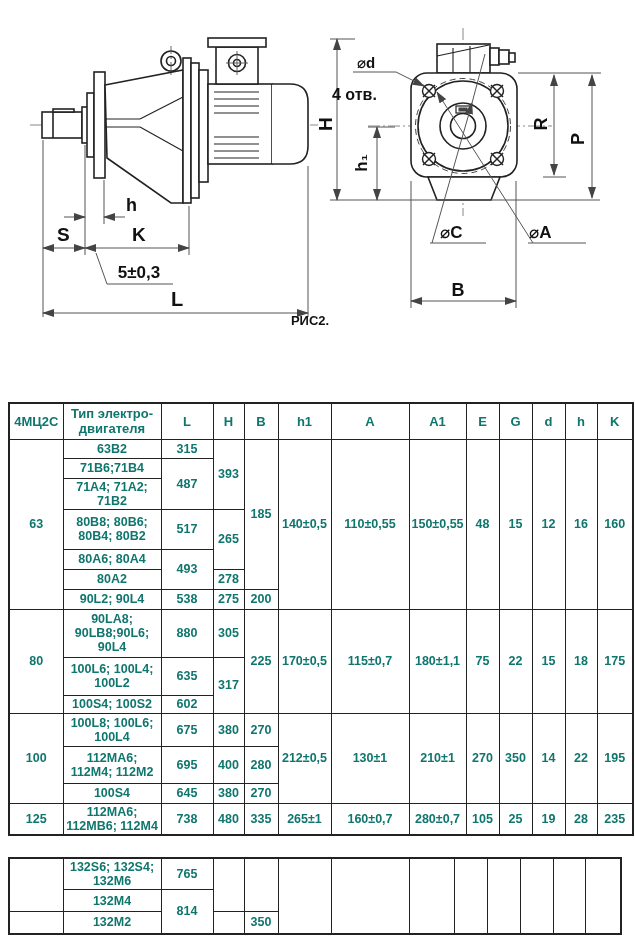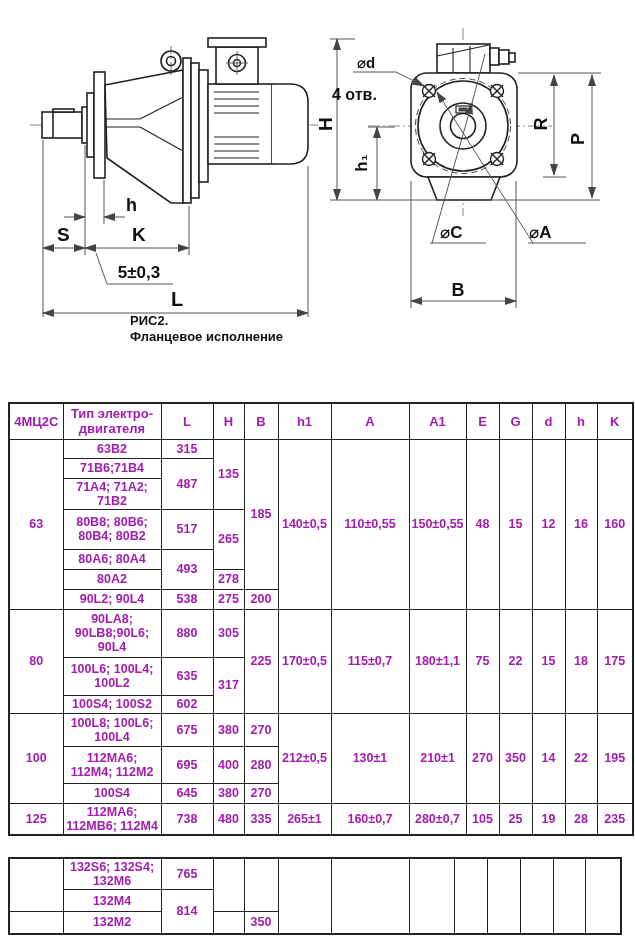--- a/index.html
+++ b/index.html
@@ -1,22 +1,22 @@
 <!DOCTYPE html>
 <html><head>
 <meta charset="utf-8">
 <style>
   html,body{margin:0;padding:0;background:#fff;}
   body{width:635px;height:945px;position:relative;overflow:hidden;
        font-family:"Liberation Sans","DejaVu Sans",sans-serif;}
   svg text{font-family:"Liberation Sans","DejaVu Sans",sans-serif;font-weight:bold;fill:#111;}
-  #caption{position:absolute;left:130px;top:313px;width:360px;text-align:left;
+  #caption{position:absolute;left:130px;top:313px;width:360px;text-align:center;
            font-size:13px;font-weight:bold;color:#111;line-height:1.25;}
   table.tbl{position:absolute;left:8px;border-collapse:collapse;table-layout:fixed;
-            font-size:12.5px;font-weight:bold;color:#a21caf;}
+            font-size:12.5px;font-weight:bold;color:#0f766e;}
   table.tbl td{border:1.5px solid #222;text-align:center;vertical-align:middle;
                padding:1px 2px;overflow:hidden;}
   table.tbl{border:2px solid #222;}
   td.typ{text-align:left;padding-left:5px;white-space:pre-line;margin-top:12px;}
   td.grp{text-align:left;padding-left:8px;}
   td.hh{white-space:pre-line;font-size:13px;}
   #t1{top:402px;}
   #t2{top:857px;}
 </style>
 </head>
@@ -172,21 +172,20 @@
   <text x="584" y="139" font-size="18" text-anchor="middle" transform="rotate(-90 584 139)">P</text>
   <text x="458" y="296" font-size="18" text-anchor="middle">B</text>
   <text x="357" y="68" font-size="15">⌀d</text>
   <text x="332" y="100" font-size="16">4 отв.</text>
   <text x="440" y="238" font-size="17">⌀C</text>
   <text x="529" y="238" font-size="17">⌀A</text>
 </svg>
 
 <div id="caption">
   <div>РИС2.</div>
-  <div>Фланцевое исполнение</div>
 </div>
 
 
 <table class="tbl" id="t1">
   <colgroup>
     <col style="width:54px">
       <col style="width:98px">
       <col style="width:52px">
       <col style="width:31px">
     <col style="width:34px">
@@ -213,21 +212,21 @@
     <td class="hh">E</td>
     <td class="hh">G</td>
     <td class="hh">d</td>
     <td class="hh">h</td>
     <td class="hh">K</td>
   </tr>
   <tr style="height:19px">
     <td rowspan="7" class="grp">63</td>
     <td class="typ">63B2</td>
     <td>315</td>
-    <td rowspan="3">135</td>
+    <td rowspan="3">393</td>
     <td rowspan="6">185</td>
     <td rowspan="7">140±0,5</td>
     <td rowspan="7">110±0,55</td>
     <td rowspan="7">150±0,55</td>
     <td rowspan="7">48</td>
     <td rowspan="7">15</td>
     <td rowspan="7">12</td>
     <td rowspan="7">16</td>
     <td rowspan="7">160</td>
   </tr>

